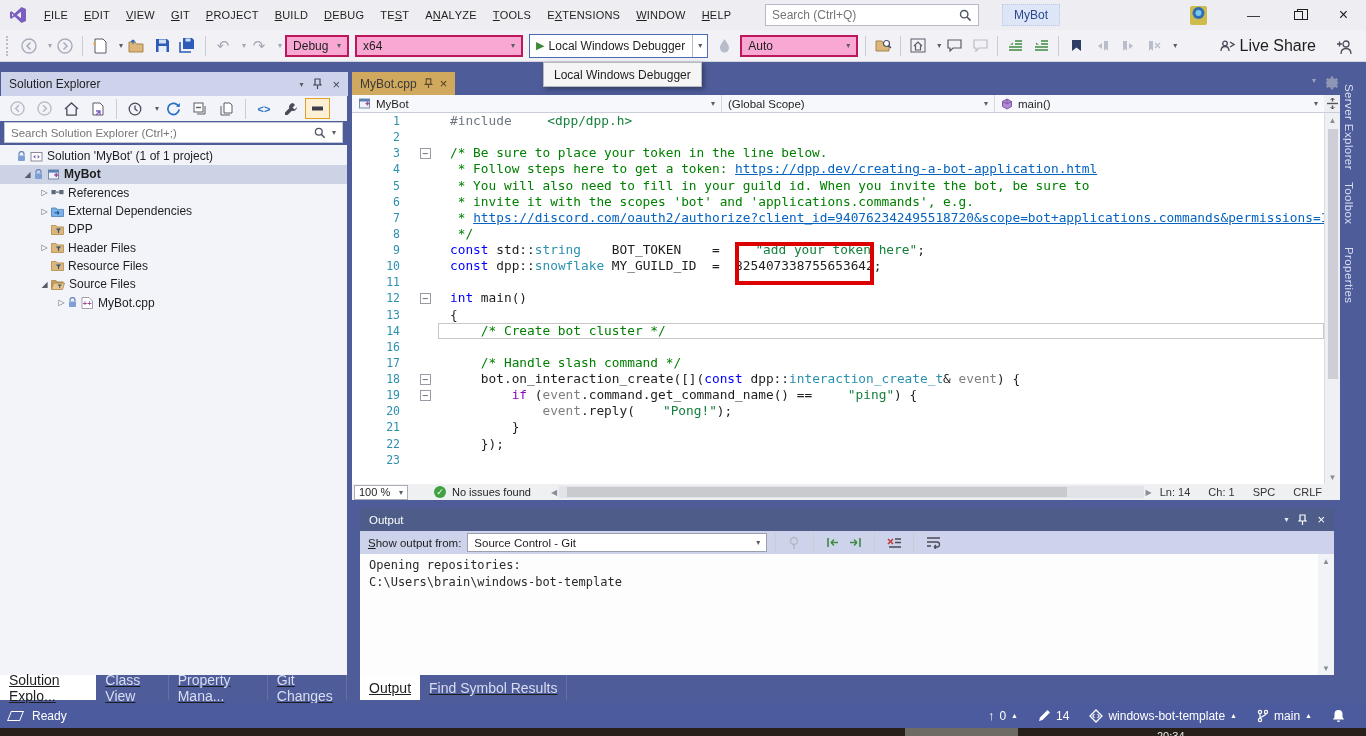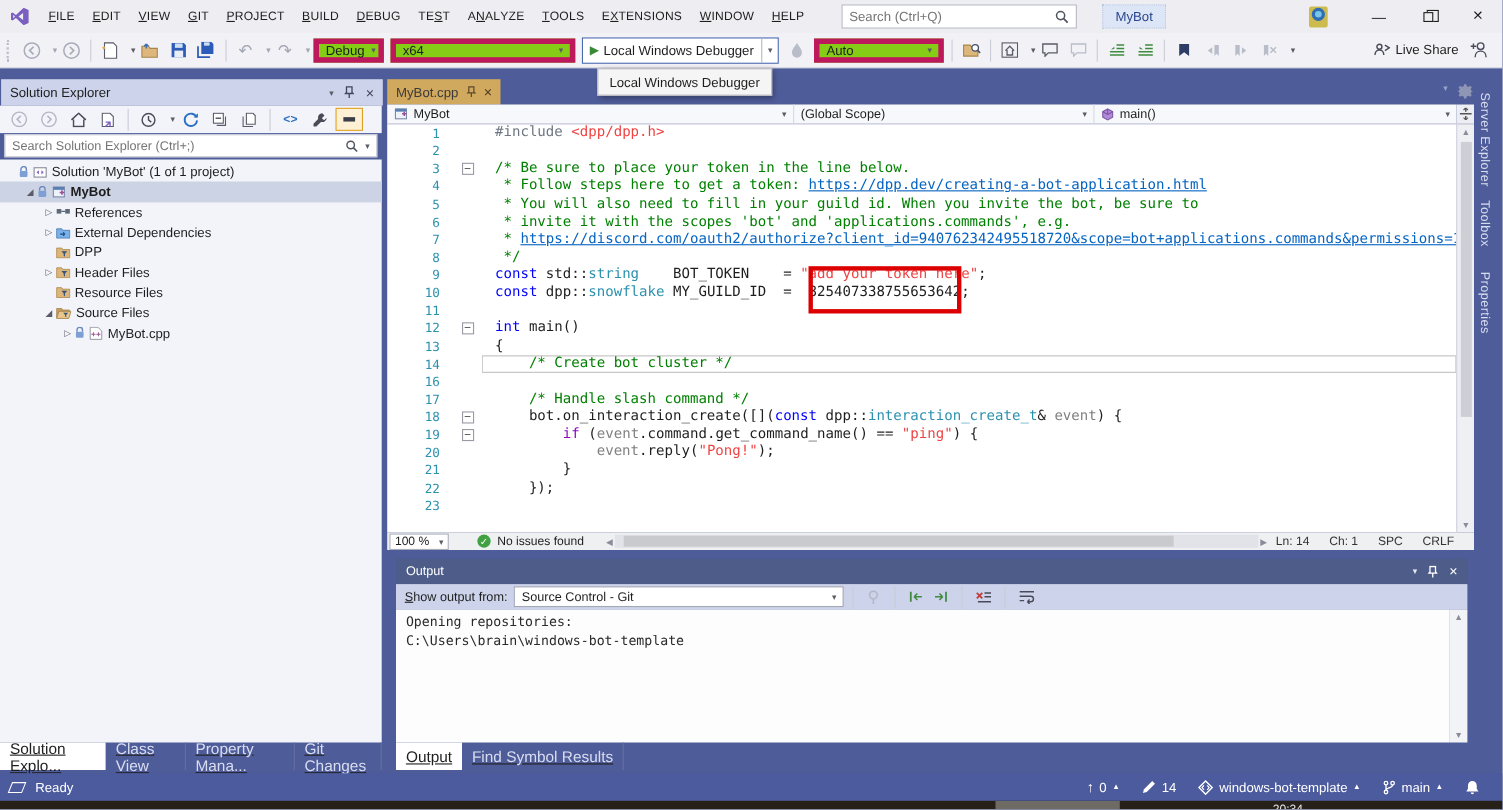--- a/index.html
+++ b/index.html
@@ -20,28 +20,28 @@
 .win-btns{position:absolute;right:0;top:0;height:30px;display:flex;}
 .win-btn{width:45px;height:30px;display:flex;align-items:center;justify-content:center;color:#1e1e1e;font-size:13px;}
 .restore-glyph{width:9px;height:9px;border:1px solid #1e1e1e;position:relative;background:#eeeef2;}
 .restore-glyph:before{content:"";position:absolute;left:2px;top:-3px;width:9px;height:9px;border:1px solid #1e1e1e;z-index:-1;}
 
 
 .toolbar{position:absolute;left:0;top:30px;width:1366px;height:32px;background:#f2f2f6;border-bottom:1px solid #d5d5de;display:flex;align-items:center;padding-left:3px;z-index:2;}
 .grip{width:7px;height:20px;border-left:2px dotted #b9bcc9;margin:0 3px;}
 .tbtn{height:24px;min-width:24px;display:flex;align-items:center;justify-content:center;margin:0 1px;}
 .tsep{width:1px;height:20px;background:#c9cbd6;margin:0 4px;}
-.combo{height:22px;background:#84cc16;border:5px solid #be185d;display:flex;align-items:center;justify-content:space-between;padding:0 6px;font-size:12px;margin:0 3px;}
+.combo{height:22px;background:#f9a8d4;border:2px solid #be185d;display:flex;align-items:center;justify-content:space-between;padding:0 6px;font-size:12px;margin:0 3px;}
 .caret{color:#5b5b66;font-size:8px;margin-left:6px;}
 .run-btn{height:24px;border:1px solid #4a6bb0;background:#fff;display:flex;align-items:center;margin:0 3px;}
 .run-btn .lbl{padding:0 7px 0 4px;font-size:12px;}
 .run-btn .dd{width:15px;height:100%;border-left:1px solid #b6bac6;display:flex;align-items:center;justify-content:center;}
 .play{color:#388a34;font-size:11px;margin-left:6px;}
 .gray-ico{color:#a3a6b3;}
-.right-tools{margin-left:auto;display:flex;align-items:flex-start;margin-right:14px;gap:10px;font-size:12px;}
+.right-tools{margin-left:auto;display:flex;align-items:flex-end;margin-right:14px;gap:20px;font-size:16px;}
 
 
 .se-header{position:absolute;left:1px;top:72px;width:347px;height:24px;background:#ccd3ea;display:flex;align-items:center;padding:0 8px;font-size:12px;}
 .hdr-icons{margin-left:auto;display:flex;gap:10px;align-items:center;color:#41465c;}
 .se-toolbar{position:absolute;left:0;top:96px;width:347px;height:25px;background:#f2f4fa;display:flex;align-items:center;padding:0 4px;gap:1px;}
 .se-search{position:absolute;left:4px;top:122px;width:339px;height:21px;background:#fff;border:1px solid #c3c6d4;display:flex;align-items:center;padding:0 6px;}
 .se-search input{border:none;outline:none;flex:1;font-family:"Liberation Sans",sans-serif;font-size:11.5px;color:#6d6d78;background:transparent;}
 .se-tree{position:absolute;left:0;top:145px;width:347px;height:530px;background:#f2f4fa;padding-top:2px;font-size:12px;overflow:hidden;}
 .tree-row{height:18.3px;display:flex;align-items:center;white-space:nowrap;}
 .tree-row.sel{background:#ccd3e4;}
@@ -63,21 +63,21 @@
 .nav-sec .caret{margin-left:auto;}
 .nav-corner{position:absolute;left:1324px;top:95px;width:16px;height:18px;background:#eceef4;border-bottom:1px solid #c9ccd9;display:flex;align-items:center;justify-content:center;color:#555;font-size:10px;}
 
 .code-view{position:absolute;left:352px;top:113px;width:972px;height:371px;background:#ffffff;font-family:"DejaVu Sans Mono",monospace;font-size:12.8px;overflow:hidden;}
 .code-line{display:flex;height:16.13px;line-height:16.13px;white-space:pre;}
 .code-line .ln{width:60px;padding-right:12px;text-align:right;color:#2b91af;font-size:11.5px;flex:none;}
 .code-line .foldcol{width:26px;flex:none;display:flex;justify-content:center;align-items:center;}
 .foldbox{display:inline-block;width:11px;height:11px;border:1px solid #9a9aa5;background:#fff;color:#555;font-size:10px;line-height:9px;text-align:center;}
 .code-line .codetext{flex:1;padding-left:12px;}
 .code-line.current .codetext{box-shadow:inset 0 0 0 1px #c8c8c8;}
-.tok-p{color:#1e1e1e;}.tok-k{color:#0000ff;}.tok-t{color:#2b91af;}.tok-s{color:#ef4444;}
+.tok-p{color:#1e1e1e;}.tok-k{color:#0000ff;}.tok-t{color:#2b91af;}.tok-s{color:#15803d;margin-left:28px;}
 .tok-c{color:#008000;}.tok-l{color:#0563c1;text-decoration:underline;}
 .tok-pp{color:#6e7681;}.tok-ctl{color:#8f08c4;}.tok-id{color:#808080;}
 .annotation{position:absolute;left:735px;top:242px;width:139px;height:43px;border:4px solid #dd0000;z-index:6;}
 
 .ed-vscroll{position:absolute;left:1324px;top:113px;width:16px;height:371px;background:#eff0f3;border-left:1px solid #dcdde3;display:flex;flex-direction:column;align-items:center;}
 .scroll-arrow{color:#8a8d99;font-size:8px;height:14px;display:flex;align-items:center;}
 .ed-vthumb{width:10px;height:250px;background:#cdced6;margin-top:2px;}
 .ed-status{position:absolute;left:352px;top:484px;width:988px;height:16px;background:#eff0f2;display:flex;align-items:center;font-size:11px;}
 .zoom-combo{width:54px;height:15px;border:1px solid #a9adb9;background:#fff;display:flex;align-items:center;justify-content:space-between;padding:0 4px;margin-left:2px;}
 .check-ico{width:12px;height:12px;border-radius:50%;background:#3fa142;color:#fff;font-size:9px;line-height:12px;text-align:center;margin:0 6px 0 26px;}

